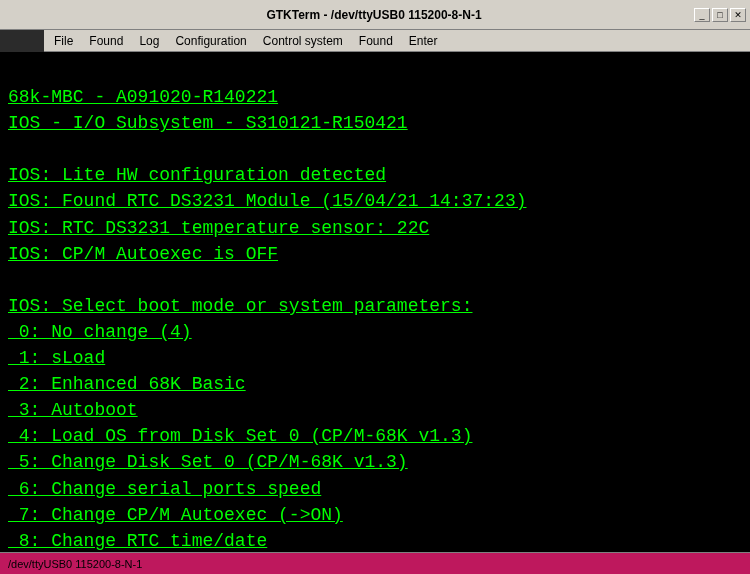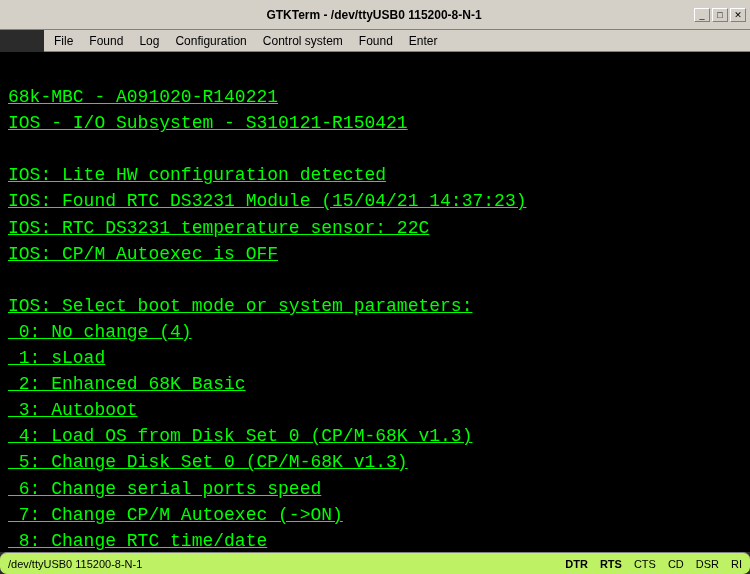--- a/index.html
+++ b/index.html
@@ -107,28 +107,27 @@
       animation: blink 1s step-end infinite;
     }
 
     @keyframes blink {
       0%, 100% { opacity: 1; }
       50% { opacity: 0; }
     }
 
     
     .status-bar {
-      background: #bef264;
+      background: #be185d;
       height: 22px;
       display: flex;
       align-items: center;
       justify-content: space-between;
       padding: 0 8px;
       border-top: 1px solid #808080;
-      border-radius: 7px;
     }
 
     .status-left {
       font-family: Arial, sans-serif;
       font-size: 11px;
       color: #000;
     }
 
     .status-right {
       display: flex;
@@ -188,21 +187,13 @@
  5: Change Disk Set 0 (CP/M-68K v1.3)
  6: Change serial ports speed
  7: Change CP/M Autoexec (-&gt;ON)
  8: Change RTC time/date
 
 Enter your choice &gt;<span class="cursor"> </span></div>
 </div>
 
 <div class="status-bar">
   <span class="status-left">/dev/ttyUSB0  115200-8-N-1</span>
-  <div class="status-right" id="signal-indicators">
-      <span class="status-indicator active">DTR</span>
-      <span class="status-indicator active">RTS</span>
-      <span class="status-indicator">CTS</span>
-      <span class="status-indicator">CD</span>
-      <span class="status-indicator">DSR</span>
-      <span class="status-indicator">RI</span>
-    </div>
 </div>
 
 </body></html>

